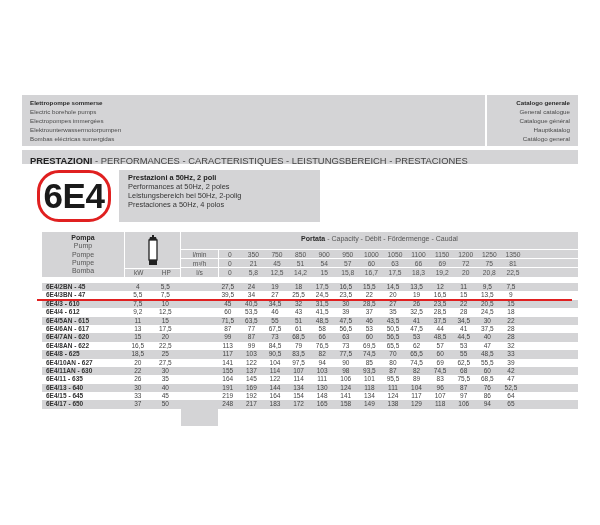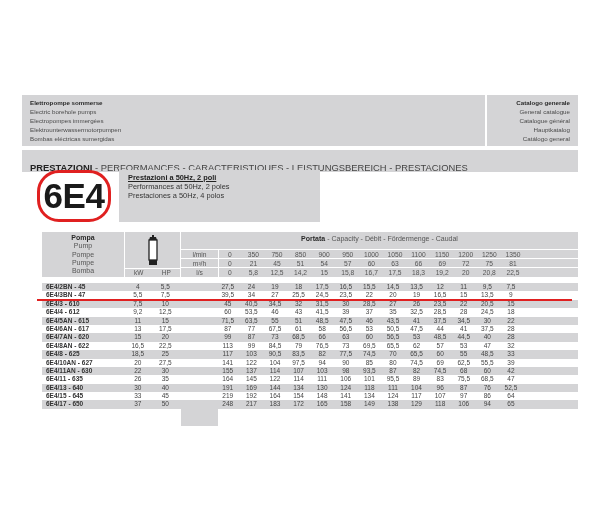--- a/index.html
+++ b/index.html
@@ -4,28 +4,28 @@
 <style>
   * { box-sizing: border-box; margin: 0; padding: 0; }
   html, body { width: 600px; height: 525px; background: #ffffff; overflow: hidden; }
   body { position: relative; font-family: "Liberation Sans", sans-serif; color: #3a3a3a; }
 
   .hdr-left { position: absolute; left: 22px; top: 95px; width: 463px; height: 51px; background: #d4d4d6; padding: 3px 8px; }
   .hdr-right { position: absolute; left: 487px; top: 95px; width: 91px; height: 51px; background: #d4d4d6; padding: 3px 8px; text-align: right; }
   .hdr-line { font-size: 6.2px; line-height: 9.1px; color: #4a4a4a; white-space: nowrap; }
   .hdr-line.bold { font-weight: bold; color: #2a2a2a; }
 
-  .section-bar { position: absolute; left: 22px; top: 150px; width: 556px; height: 14px; background: #d4d4d6; padding: 11px 8px; font-size: 9.4px; line-height: 14px; color: #444; white-space: nowrap; }
+  .section-bar { position: absolute; left: 22px; top: 150px; width: 556px; height: 14px; background: #d4d4d6; padding: 4px 8px; font-size: 9.4px; line-height: 14px; color: #444; white-space: nowrap; }
   .section-bar b { color: #222; }
 
   .badge { position: absolute; left: 37px; top: 170px; width: 74px; height: 52px; border: 3px solid #e02020; border-radius: 22px; background: #fff; display: flex; align-items: center; justify-content: center; font-size: 35px; font-weight: bold; color: #1a1a1a; letter-spacing: -0.5px; }
 
   .desc { position: absolute; left: 119px; top: 170px; width: 201px; height: 52px; background: #d4d4d6; padding: 3px 9px; }
   .desc .l { font-size: 7.4px; line-height: 9px; color: #333; white-space: nowrap; }
-  .desc .l.bold { font-weight: bold; color: #222; text-decoration: underline; }
+  .desc .l.bold { font-weight: bold; color: #222; }
 
   
   .th { position: absolute; top: 232px; height: 45px; background: #d4d4d6; }
   .th-pump { left: 42px; width: 82px; text-align: center; padding-top: 2px; }
   .th-pump .pl { font-size: 7px; line-height: 8.3px; color: #555; }
   .th-pump .pl.bold { font-weight: bold; color: #2a2a2a; }
   .th-motor { left: 125px; width: 55px; }
   .th-motor .pumpicon { position: absolute; left: 22px; top: 3px; width: 12px; height: 31px; }
   .th-motor .kwhp { position: absolute; left: 0; top: 36px; width: 55px; height: 9px; display: flex; font-size: 6.5px; color: #555; }
   .th-motor .kwhp span { flex: 1; text-align: center; line-height: 9px; }
@@ -71,20 +71,21 @@
   <div class="hdr-line">Catálogo general</div>
 </div>
 
 <div class="section-bar"><b>PRESTAZIONI</b><span> - PERFORMANCES - CARACTERISTIQUES - LEISTUNGSBEREICH - PRESTACIONES</span></div>
 
 <div class="badge">6E4</div>
 
 <div class="desc">
   <div class="l bold">Prestazioni a 50Hz, 2 poli</div>
   <div class="l">Performances at 50Hz, 2 poles</div>
+  <div class="l">Leistungsbereich bei 50Hz, 2-polig</div>
   <div class="l">Prestaciones a 50Hz, 4 polos</div>
 </div>
 
 <div class="th th-pump">
   <div class="pl bold">Pompa</div>
   <div class="pl">Pump</div>
   <div class="pl">Pompe</div>
   <div class="pl">Pumpe</div>
   <div class="pl">Bomba</div>
 </div>

